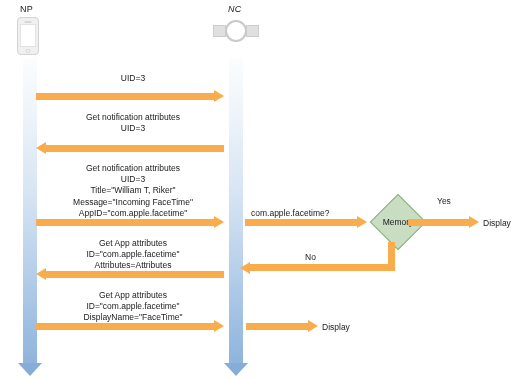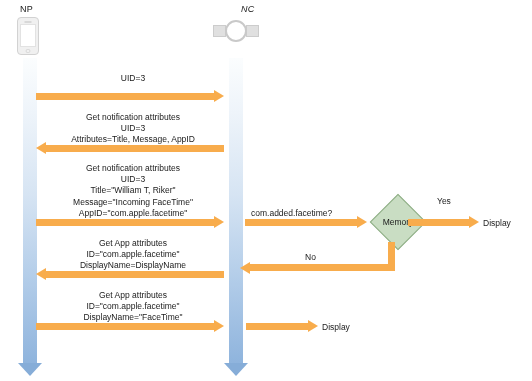--- a/index.html
+++ b/index.html
@@ -201,21 +201,21 @@
 
 <div id="canvas">
 
   <div class="actor-label" style="left:20px; top:4px;">NP</div>
   <div class="phone" style="left:17px; top:17px;">
     <div class="speaker"></div>
     <div class="screen"></div>
     <div class="home"></div>
   </div>
 
-  <div class="actor-label" style="left:241px; top:4px;font-style:italic;">NC</div>
+  <div class="actor-label" style="left:228px; top:4px;font-style:italic;">NC</div>
   <div class="watch" style="left:213px; top:20px;">
     <div class="band l"></div>
     <div class="band r"></div>
     <div class="face"></div>
   </div>
 
   <div class="lifeline" style="left:18px; top:58px; width:24px; height:318px;">
     <div class="shaft" style="height:305px;"></div>
     <div class="head" style="top:305px;"></div>
   </div>
@@ -229,40 +229,39 @@
     <div>UID=3</div>
   </div>
   <div class="arrow right" style="left:36px; top:93px; width:188px;">
     <div class="bar"></div>
     <div class="tip"></div>
   </div>
 
   <div class="msg-text" style="left:40px; top:112px; width:186px;">
     <div>Get notification attributes</div>
     <div>UID=3</div>
-    <div>Attributes=Title, Message, AppID</div>
   </div>
   <div class="arrow left" style="left:36px; top:145px; width:188px;">
     <div class="bar"></div>
     <div class="tip"></div>
   </div>
 
   <div class="msg-text" style="left:40px; top:163px; width:186px;">
     <div>Get notification attributes</div>
     <div>UID=3</div>
     <div>Title="William T, Riker"</div>
     <div>Message="Incoming FaceTime"</div>
     <div>AppID="com.apple.facetime"</div>
   </div>
   <div class="arrow right" style="left:36px; top:219px; width:188px;">
     <div class="bar"></div>
     <div class="tip"></div>
   </div>
 
-  <div class="label" style="left:251px; top:208px;">com.added.facetime?</div>
+  <div class="label" style="left:251px; top:208px;">com.apple.facetime?</div>
   <div class="arrow right" style="left:245px; top:219px; width:122px;">
     <div class="bar"></div>
     <div class="tip"></div>
   </div>
 
   <div class="diamond-wrap" style="left:367px; top:194px;">
     <div class="diamond-shape"></div>
     <div class="diamond-label">Memory</div>
   </div>
 
@@ -276,21 +275,21 @@
   <div class="elbow" style="left:240px; top:242px; width:155px; height:29px;">
     <div class="vert" style="height:29px;"></div>
     <div class="horz" style="left:9px;"></div>
     <div class="tip" style="bottom:-3px;"></div>
   </div>
   <div class="label" style="left:305px; top:252px;">No</div>
 
   <div class="msg-text" style="left:40px; top:238px; width:186px;">
     <div>Get App attributes</div>
     <div>ID="com.apple.facetime"</div>
-    <div>DisplayName=DisplayName</div>
+    <div>Attributes=Attributes</div>
   </div>
   <div class="arrow left" style="left:36px; top:271px; width:188px;">
     <div class="bar"></div>
     <div class="tip"></div>
   </div>
 
   <div class="msg-text" style="left:40px; top:290px; width:186px;">
     <div>Get App attributes</div>
     <div>ID="com.apple.facetime"</div>
     <div>DisplayName="FaceTime"</div>

